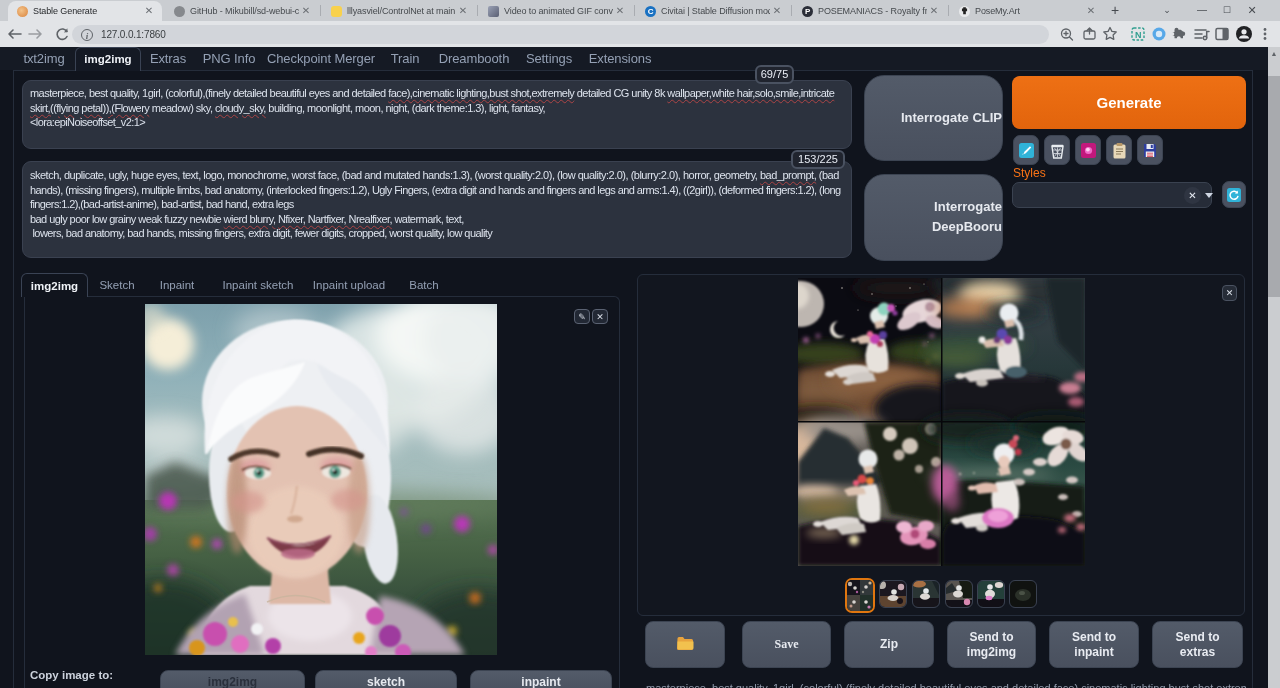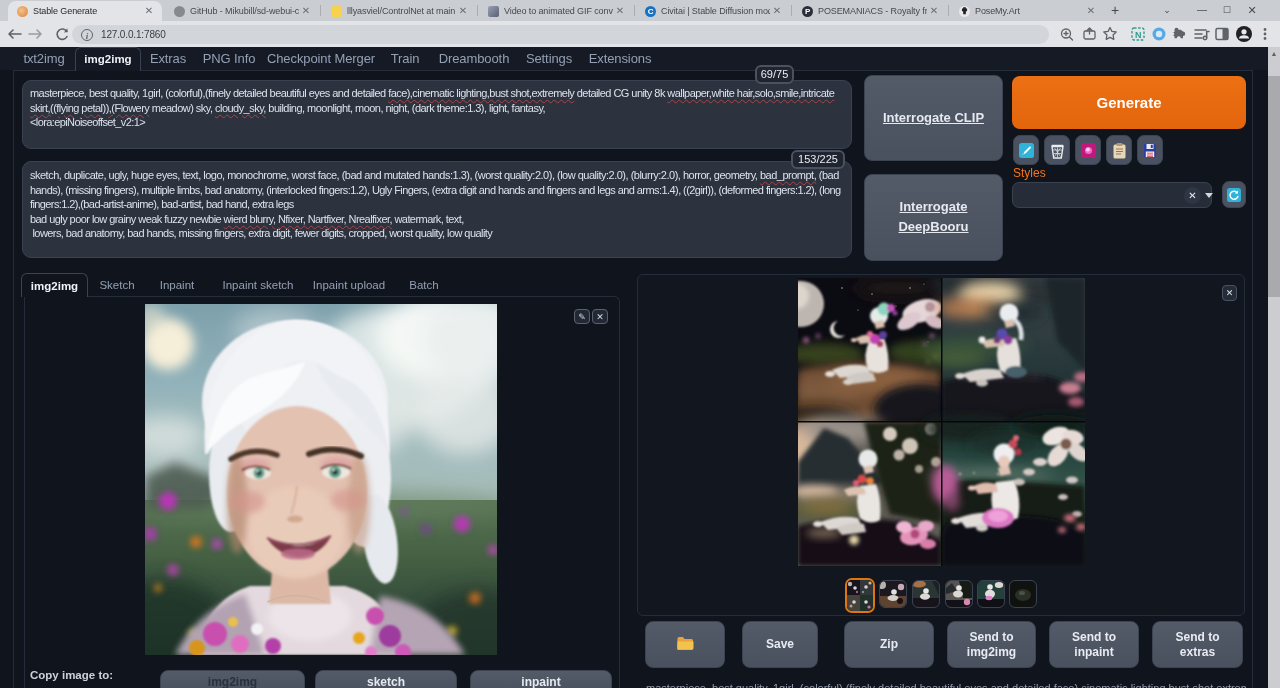--- a/index.html
+++ b/index.html
@@ -32,21 +32,21 @@
 .ta { position:absolute; background:#2c323e; border:1px solid #3a4150; border-radius:9px; color:#dce2ec; }
 #pos { left:22px; top:33px; width:830px; height:69px; }
 #neg { left:22px; top:114px; width:830px; height:97px; }
 .ta .ln { position:absolute; left:7px; white-space:nowrap; font-size:11px; letter-spacing:-0.45px; }
 .sq { text-decoration-line:underline; text-decoration-style:wavy; text-decoration-color:rgba(190,70,70,0.85); text-decoration-thickness:1px; text-underline-offset:2px; }
 .badge { position:absolute; background:#20242e; border:2px solid #4a5261; border-radius:6px; color:#e8ecf4; font-size:11px; text-align:center; z-index:5; }
 #b1 { left:755px; top:18px; width:39px; height:19px; line-height:15px; }
 #b2 { left:791px; top:103px; width:54px; height:19px; line-height:15px; }
 
 
-.gbtn { position:absolute; background:linear-gradient(180deg,#535b69,#49505e); border:1px solid #3c4452; border-radius:8px; color:#e6e9ef; text-align:center;text-decoration:underline; }
+.gbtn { position:absolute; background:linear-gradient(180deg,#535b69,#49505e); border:1px solid #3c4452; border-radius:20px; color:#e6e9ef; text-align:right; }
 #iclip { left:864px; top:28px; width:139px; height:86px; font-size:13px; font-weight:bold; line-height:84px; }
 #ideep { left:864px; top:127px; width:139px; height:87px; font-size:13px; font-weight:bold; padding-top:22px; line-height:20px; }
 #generate { position:absolute; left:1012px; top:29px; width:234px; height:53px; background:linear-gradient(180deg,#ee7014,#e2640c); border-radius:8px; color:#ffffff; font-weight:bold; font-size:15px; text-align:center; line-height:53px; }
 .tool { position:absolute; top:88px; width:26px; height:30px; background:#4a5160; border:1px solid #3c4452; border-radius:7px; }
 #styleslbl { position:absolute; left:1013px; top:119px; font-size:12px; color:#f97316; }
 #styledd { position:absolute; left:1012px; top:135px; width:200px; height:26px; background:#262c38; border:1px solid #3a4250; border-radius:7px; }
 #styledd .xc { position:absolute; left:171px; top:4px; width:17px; height:17px; border-radius:50%; background:#2f3542; color:#e8ecf4; font-size:10px; line-height:17px; text-align:center; }
 #styledd .caret { position:absolute; left:192px; top:10px; width:0; height:0; border-left:4px solid transparent; border-right:4px solid transparent; border-top:5px solid #cfd6e2; }
 #refreshbtn { position:absolute; left:1222px; top:134px; width:24px; height:27px; background:#4a5160; border:1px solid #3c4452; border-radius:7px; }
 
@@ -704,21 +704,21 @@
           <ellipse cx="12" cy="12" rx="3" ry="2" fill="#4a5246"></ellipse>
         </svg>
       </div>
     </div>
     <div class="btm one" style="left:645px; width:80px;">
       <svg width="17" height="14" viewBox="0 0 17 14" style="position:relative; top:2px;">
         <path d="M0.5,2.5 a1.5,1.5 0 0 1 1.5,-1.5 h4 l1.5,2 h7 a1.5,1.5 0 0 1 1.5,1.5 v8 a1.5,1.5 0 0 1 -1.5,1.5 h-13 a1.5,1.5 0 0 1 -1.5,-1.5 Z" fill="#e8a33d"></path>
         <path d="M0.5,5.5 h16 v6.5 a1.5,1.5 0 0 1 -1.5,1.5 h-13 a1.5,1.5 0 0 1 -1.5,-1.5 Z" fill="#f2c14e"></path>
       </svg>
     </div>
-    <div class="btm one" style="left:742px; width:76px;">Save</div>
+    <div class="btm one" style="left:742px; width:89px;font-family:Liberation Serif, serif;">Save</div>
     <div class="btm one" style="left:844px; width:90px;">Zip</div>
     <div class="btm two" style="left:947px; width:89px;">Send to<br>img2img</div>
     <div class="btm two" style="left:1049px; width:90px;">Send to<br>inpaint</div>
     <div class="btm two" style="left:1152px; width:91px;">Send to<br>extras</div>
     <div id="infotext">masterpiece, best quality, 1girl, (colorful),(finely detailed beautiful eyes and detailed face),cinematic lighting,bust shot,extremely detailed CG</div>
   </div>
 
   <div id="sbar">
       <div class="up">▲</div>
       <div class="th"></div>

